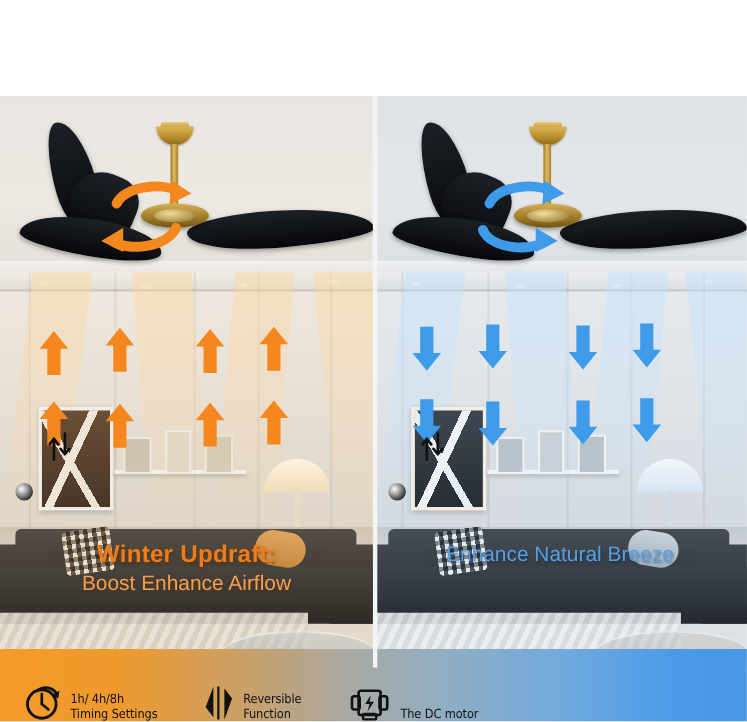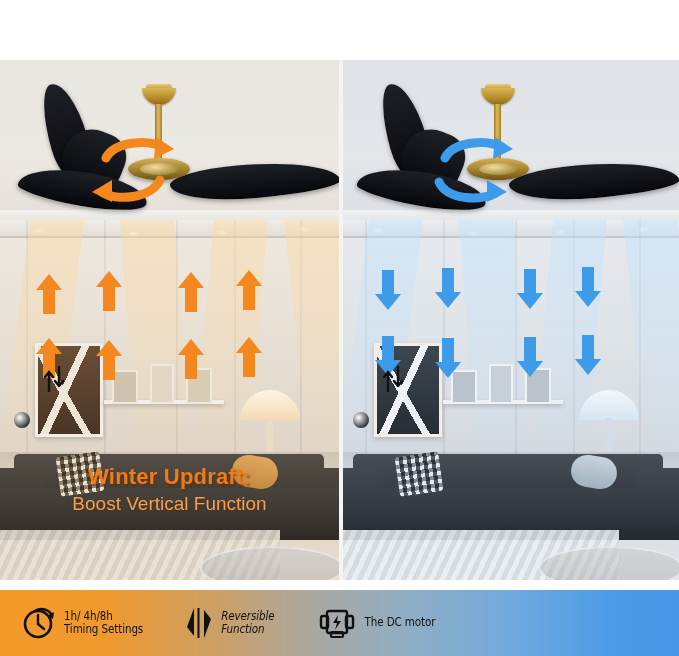--- a/index.html
+++ b/index.html
@@ -9,21 +9,21 @@
 
   
   .title-bar{position:absolute;left:0;top:0;width:679px;height:70px;
       display:flex;align-items:center;justify-content:center;background:#fff;}
   .title-bar .title{
       font-family:"DejaVu Sans Condensed","Liberation Sans",sans-serif;
       font-weight:700;font-size:45px;line-height:45px;letter-spacing:-0.5px;
       color:#111;white-space:nowrap;transform:scaleX(0.93);}
 
   
-  .panels{position:absolute;left:0;top:60px;width:679px;height:520px;display:flex;}
+  .panels{position:absolute;left:0;top:87px;width:679px;height:520px;display:flex;}
   .panel{position:relative;width:339px;height:520px;overflow:hidden;}
   .panel.right{width:340px;}
   .panel.right::before{content:"";position:absolute;left:0;top:0;width:4px;height:100%;
       background:#f4f4f2;z-index:40;}
 
   
   .ceiling{position:absolute;left:0;top:0;width:100%;height:175px;}
   .wall{position:absolute;left:0;top:160px;width:100%;height:250px;}
   .floor{position:absolute;left:0;top:392px;width:100%;height:128px;}
 
@@ -162,27 +162,27 @@
   .warm .cap-sub {color:#F2A053;text-shadow:1px 2px 2px rgba(90,45,0,.40);}
   .cool .cap-main{color:#2E7FD6;text-shadow:1px 2px 2px rgba(0,35,80,.55);}
   .cool .cap-sub {color:#5C9FDD;text-shadow:1px 2px 2px rgba(0,35,80,.40);}
   .caption{top:404px;}
 
   
   .featurebar{position:absolute;left:0;top:590px;width:679px;height:66px;
       background:linear-gradient(90deg,#F49A28 0%,#EF9A2E 16%,#C9A06A 33%,#A8A9A4 47%,
                                   #8FAEC4 60%,#6FA9DE 76%,#4C9BE8 90%,#4897E6 100%);
       display:flex;align-items:center;}
-  .feature{display:flex;align-items:center;gap:8px;height:66px;}
+  .feature{display:flex;align-items:flex-end;gap:8px;height:66px;}
   .feature .ficon{flex:0 0 auto;display:flex;align-items:center;justify-content:center;}
   .feature .flabel{font-size:11.5px;line-height:13.5px;color:#111;white-space:pre-line;
       font-family:"DejaVu Sans Condensed","Liberation Sans",sans-serif;letter-spacing:-0.1px;}
   .f1{margin-left:22px;}
   .f2{margin-left:44px;}
-  .f3{margin-left:42px;font-style:italic;}
+  .f3{margin-left:42px;}
   .f4{margin-left:42px;}
   .f5{margin-left:40px;}
 </style>
 </head>
 <body>
 
 <div id="page">
 
 
   <div class="panels">
@@ -281,21 +281,21 @@
 
       <div class="revglyph" style="left:44px;top:306px;">
         <svg width="22" height="26" viewBox="0 0 22 26">
           <path d="M5 25 L5 6 M5 6 L1 11 M5 6 L9 11" stroke="#111" stroke-width="2.4" fill="none" stroke-linecap="round" stroke-linejoin="round"></path>
           <path d="M15 1 L15 20 M15 20 L11 15 M15 20 L19 15" stroke="#111" stroke-width="2.4" fill="none" stroke-linecap="round" stroke-linejoin="round"></path>
         </svg>
       </div>
 
       <div class="caption">
         <div class="cap-main">Winter Updraft:</div>
-        <div class="cap-sub">Boost Vertical Function</div>
+        <div class="cap-sub">Boost Enhance Airflow</div>
       </div>
     </div>
 
     <div class="panel cool right">
       <div class="ceiling"></div>
       <div class="wall"></div>
       <div class="floor"></div>
       <div class="soffit"></div>
       <div class="soffit-edge"></div>
 
@@ -385,20 +385,21 @@
       </div>
 
       <div class="revglyph" style="left:44px;top:306px;">
         <svg width="22" height="26" viewBox="0 0 22 26">
           <path d="M5 25 L5 6 M5 6 L1 11 M5 6 L9 11" stroke="#111" stroke-width="2.4" fill="none" stroke-linecap="round" stroke-linejoin="round"></path>
           <path d="M15 1 L15 20 M15 20 L11 15 M15 20 L19 15" stroke="#111" stroke-width="2.4" fill="none" stroke-linecap="round" stroke-linejoin="round"></path>
         </svg>
       </div>
 
       <div class="caption">
+        <div class="cap-sub">Enhance Natural Breeze</div>
       </div>
     </div>
   </div>
 
   <div class="featurebar">
 
     <div class="feature f1">
       <span class="ficon">
         <svg width="34" height="34" viewBox="0 0 34 34">
           <circle cx="16" cy="18" r="13" fill="none" stroke="#111" stroke-width="2.6"></circle>

